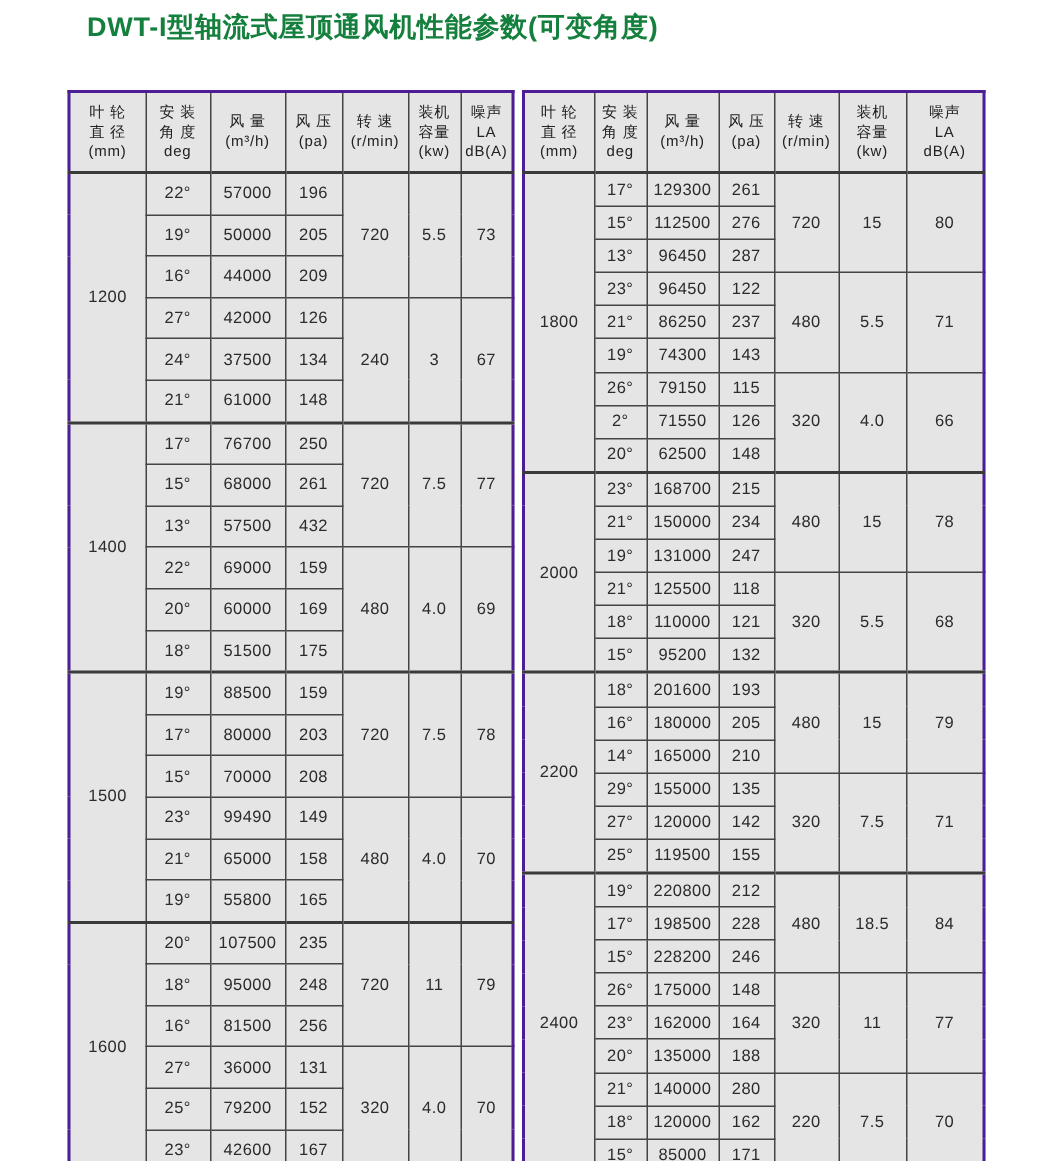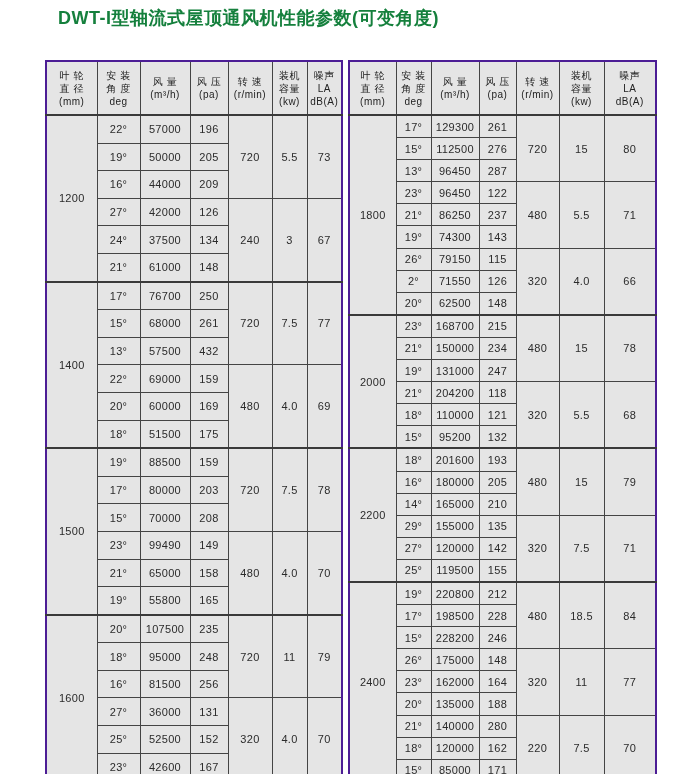--- a/index.html
+++ b/index.html
@@ -220,21 +220,21 @@
           <tr>
             <td>27°</td>
             <td>36000</td>
             <td>131</td>
             <td rowspan="3">320</td>
             <td rowspan="3">4.0</td>
             <td rowspan="3">70</td>
           </tr>
           <tr>
             <td>25°</td>
-            <td>52500</td>
+            <td>79200</td>
             <td>152</td>
           </tr>
           <tr>
             <td>23°</td>
             <td>42600</td>
             <td>167</td>
           </tr>
         </tbody>
       </table>
     </div>
@@ -330,21 +330,21 @@
             <td>150000</td>
             <td>234</td>
           </tr>
           <tr>
             <td>19°</td>
             <td>131000</td>
             <td>247</td>
           </tr>
           <tr>
             <td>21°</td>
-            <td>204200</td>
+            <td>125500</td>
             <td>118</td>
             <td rowspan="3">320</td>
             <td rowspan="3">5.5</td>
             <td rowspan="3">68</td>
           </tr>
           <tr>
             <td>18°</td>
             <td>110000</td>
             <td>121</td>
           </tr>

